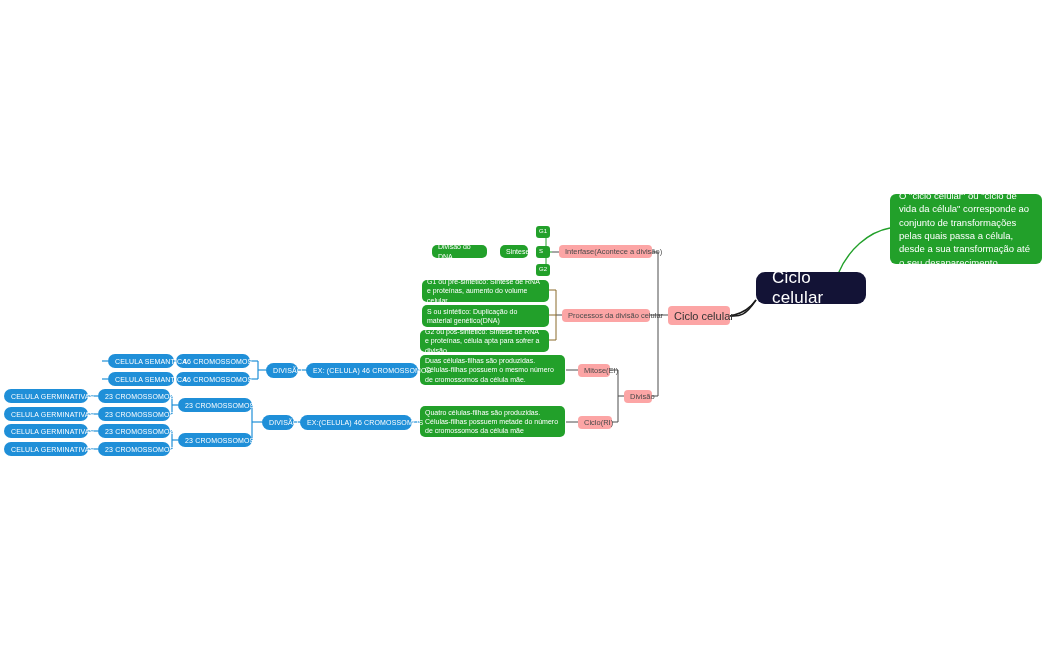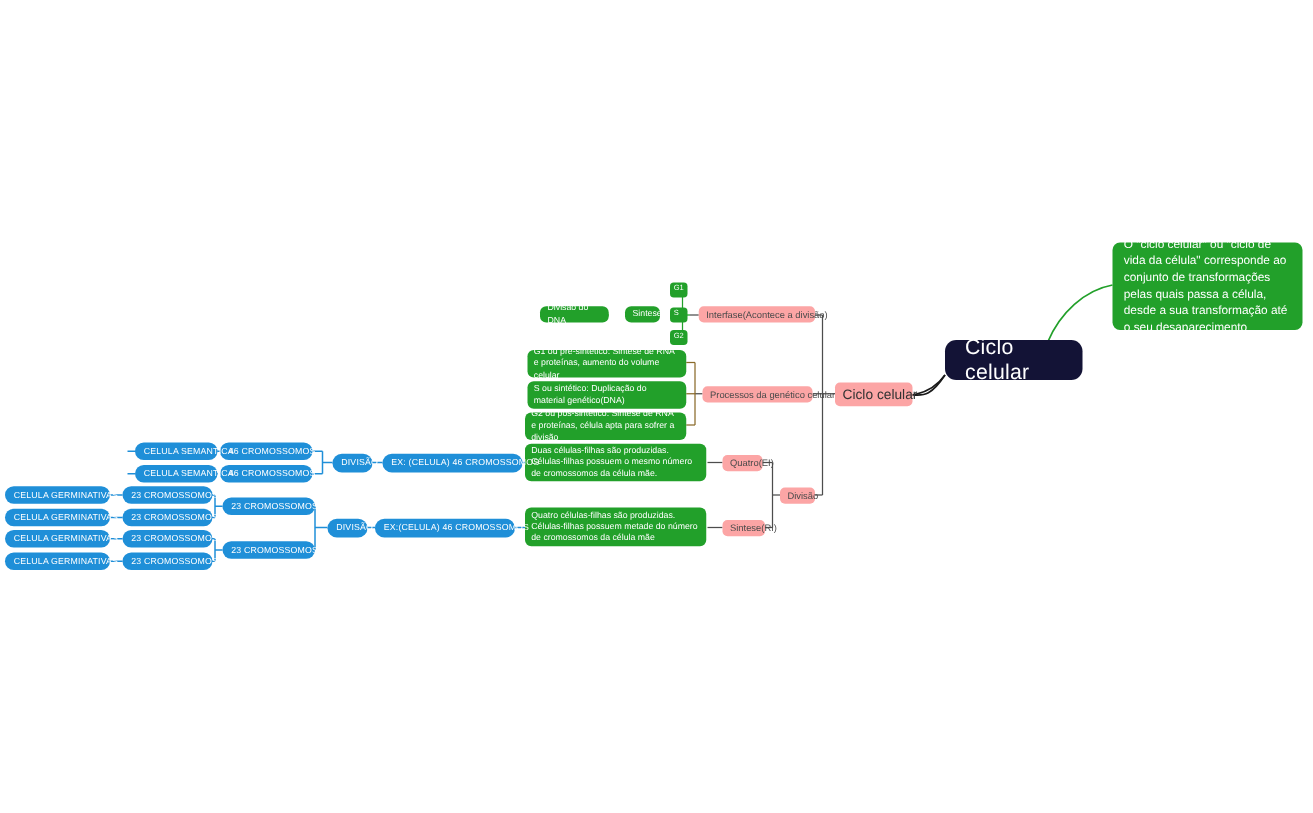--- a/index.html
+++ b/index.html
@@ -130,21 +130,21 @@
   </div>
 
   <div class="node pill big" style="left:668px;top:306px;width:62px;height:19px;">
     <span>Ciclo celular</span>
   </div>
 
   <div class="node pill" style="left:559px;top:245px;width:93px;height:13px;">
     <span>Interfase(Acontece a divisão)</span>
   </div>
   <div class="node pill" style="left:562px;top:309px;width:88px;height:13px;">
-    <span>Processos da genético celular</span>
+    <span>Processos da divisão celular</span>
   </div>
   <div class="node pill" style="left:624px;top:390px;width:28px;height:13px;">
     <span>Divisão</span>
   </div>
 
   <div class="node green mid" style="left:432px;top:245px;width:55px;height:13px;">
     <span>Divisão do DNA</span>
   </div>
   <div class="node green mid" style="left:500px;top:245px;width:28px;height:13px;">
     <span>Sintese</span>
@@ -163,24 +163,24 @@
     <span>G1 ou pré-sintético: Sintese de RNA e proteínas, aumento do volume celular</span>
   </div>
   <div class="node green" style="left:422px;top:305px;width:127px;height:22px;">
     <span>S ou sintético: Duplicação do material genético(DNA)</span>
   </div>
   <div class="node green" style="left:420px;top:330px;width:129px;height:22px;">
     <span>G2 ou pós-sintético: Sintese de RNA e proteínas, célula apta para sofrer a divisão</span>
   </div>
 
   <div class="node pill" style="left:578px;top:364px;width:32px;height:13px;">
-    <span>Quatro(EI)</span>
+    <span>Mitose(EI)</span>
   </div>
   <div class="node pill" style="left:578px;top:416px;width:34px;height:13px;">
-    <span>Sintese(RI)</span>
+    <span>Ciclo(RI)</span>
   </div>
 
   <div class="node green" style="left:420px;top:355px;width:145px;height:30px;">
     <span>Duas células-filhas são produzidas. Células-filhas possuem o mesmo número de cromossomos da célula mãe.</span>
   </div>
 
   <div class="node green" style="left:420px;top:406px;width:145px;height:31px;">
     <span>Quatro células-filhas são produzidas. Células-filhas possuem metade do número de cromossomos da célula mãe</span>
   </div>
 

